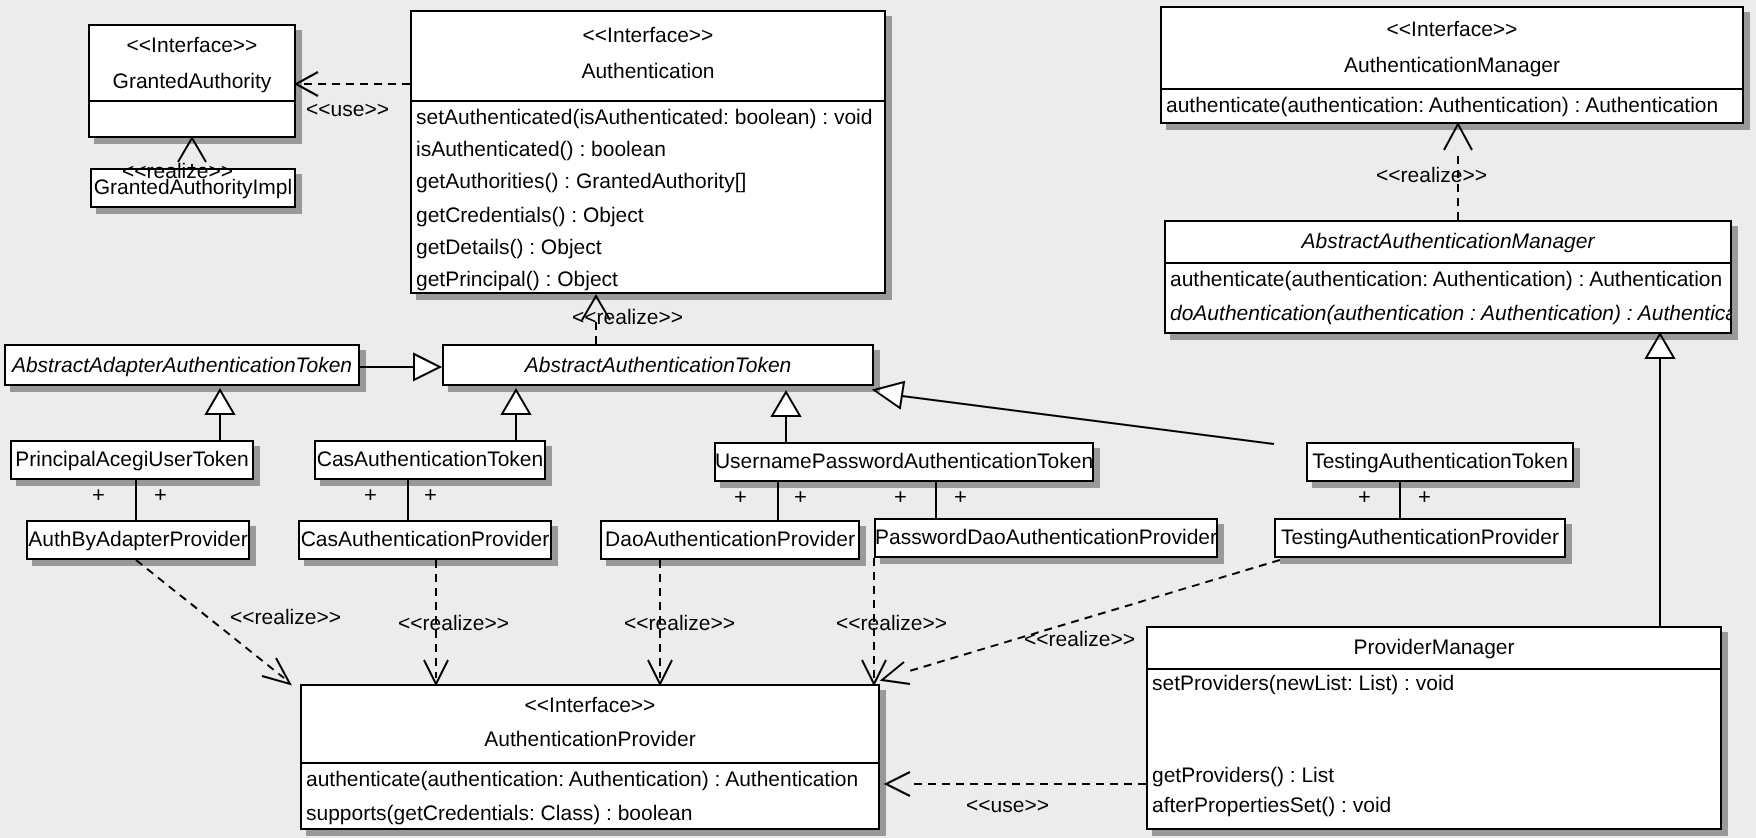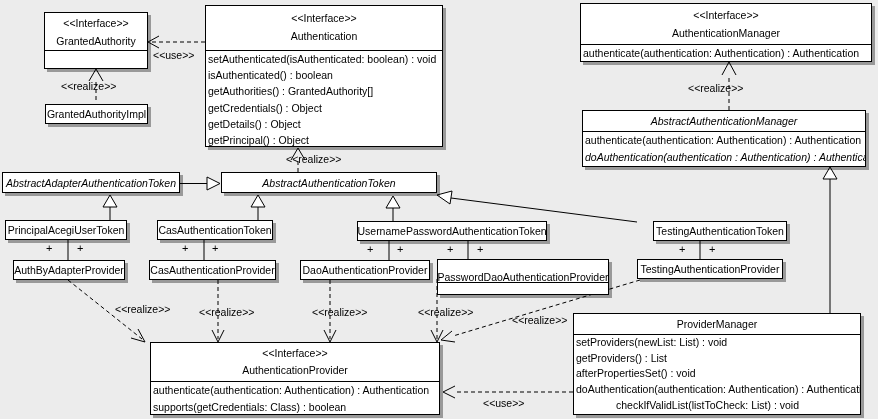--- a/index.html
+++ b/index.html
@@ -82,21 +82,21 @@
     </g>
   </svg>
 
   <div class="cls" style="left:44px;top:12px;width:104px;height:57px;">
     <div class="hdr sep" style="height:36px;padding-top:1px;">
       <div class="hline">&lt;&lt;Interface&gt;&gt;</div>
       <div class="hline">GrantedAuthority</div>
     </div>
   </div>
 
-  <div class="cls" style="left:45px;top:104px;width:103px;height:20px;">
+  <div class="cls" style="left:45px;top:84px;width:103px;height:20px;">
     <div class="single-name">GrantedAuthorityImpl</div>
   </div>
 
   <div class="cls" style="left:205px;top:5px;width:238px;height:142px;">
     <div class="hdr sep" style="height:41px;padding-top:3px;">
       <div class="hline">&lt;&lt;Interface&gt;&gt;</div>
       <div class="hline">Authentication</div>
     </div>
     <div>
       <div class="m" style="line-height:16.2px;">setAuthenticated(isAuthenticated: boolean) : void</div>
@@ -149,21 +149,21 @@
 
   <div class="cls" style="left:13px;top:260px;width:112px;height:20px;">
     <div class="single-name">AuthByAdapterProvider</div>
   </div>
   <div class="cls" style="left:149px;top:260px;width:127px;height:20px;">
     <div class="single-name">CasAuthenticationProvider</div>
   </div>
   <div class="cls" style="left:300px;top:260px;width:130px;height:20px;">
     <div class="single-name">DaoAuthenticationProvider</div>
   </div>
-  <div class="cls" style="left:437px;top:259px;width:172px;height:36px;text-decoration:underline;">
+  <div class="cls" style="left:437px;top:259px;width:172px;height:20px;">
     <div class="single-name">PasswordDaoAuthenticationProvider</div>
   </div>
   <div class="cls" style="left:637px;top:259px;width:146px;height:20px;">
     <div class="single-name">TestingAuthenticationProvider</div>
   </div>
 
   <div class="cls" style="left:150px;top:342px;width:290px;height:73px;">
     <div class="hdr sep" style="height:36px;padding-top:2px;">
       <div class="hline" style="line-height:17px;">&lt;&lt;Interface&gt;&gt;</div>
       <div class="hline" style="line-height:17px;">AuthenticationProvider</div>
@@ -173,21 +173,21 @@
       <div class="m" style="line-height:16.5px;">supports(getCredentials: Class) : boolean</div>
     </div>
   </div>
 
   <div class="cls" style="left:573px;top:313px;width:288px;height:102px;">
     <div class="hdr sep" style="height:20px;">
       <div class="hline" style="line-height:20px;">ProviderManager</div>
     </div>
     <div>
       <div class="m" style="line-height:15.7px;">setProviders(newList: List) : void</div>
-      <div class="m" style="line-height:15.7px;">getProviders() : List</div>
+      <div class="m" style="line-height:15.7px;margin-top:30px;">getProviders() : List</div>
       <div class="m" style="line-height:15.7px;">afterPropertiesSet() : void</div>
       <div class="m" style="line-height:15.7px;">doAuthentication(authentication: Authentication) : Authentication</div>
       <div class="m" style="line-height:15.7px;margin-left:40px;">checkIfValidList(listToCheck: List) : void</div>
     </div>
   </div>
 
   <div class="elabel" style="left:153px;top:49px;">&lt;&lt;use&gt;&gt;</div>
   <div class="elabel" style="left:61px;top:80px;">&lt;&lt;realize&gt;&gt;</div>
   <div class="elabel" style="left:286px;top:153px;">&lt;&lt;realize&gt;&gt;</div>
   <div class="elabel" style="left:688px;top:82px;">&lt;&lt;realize&gt;&gt;</div>

